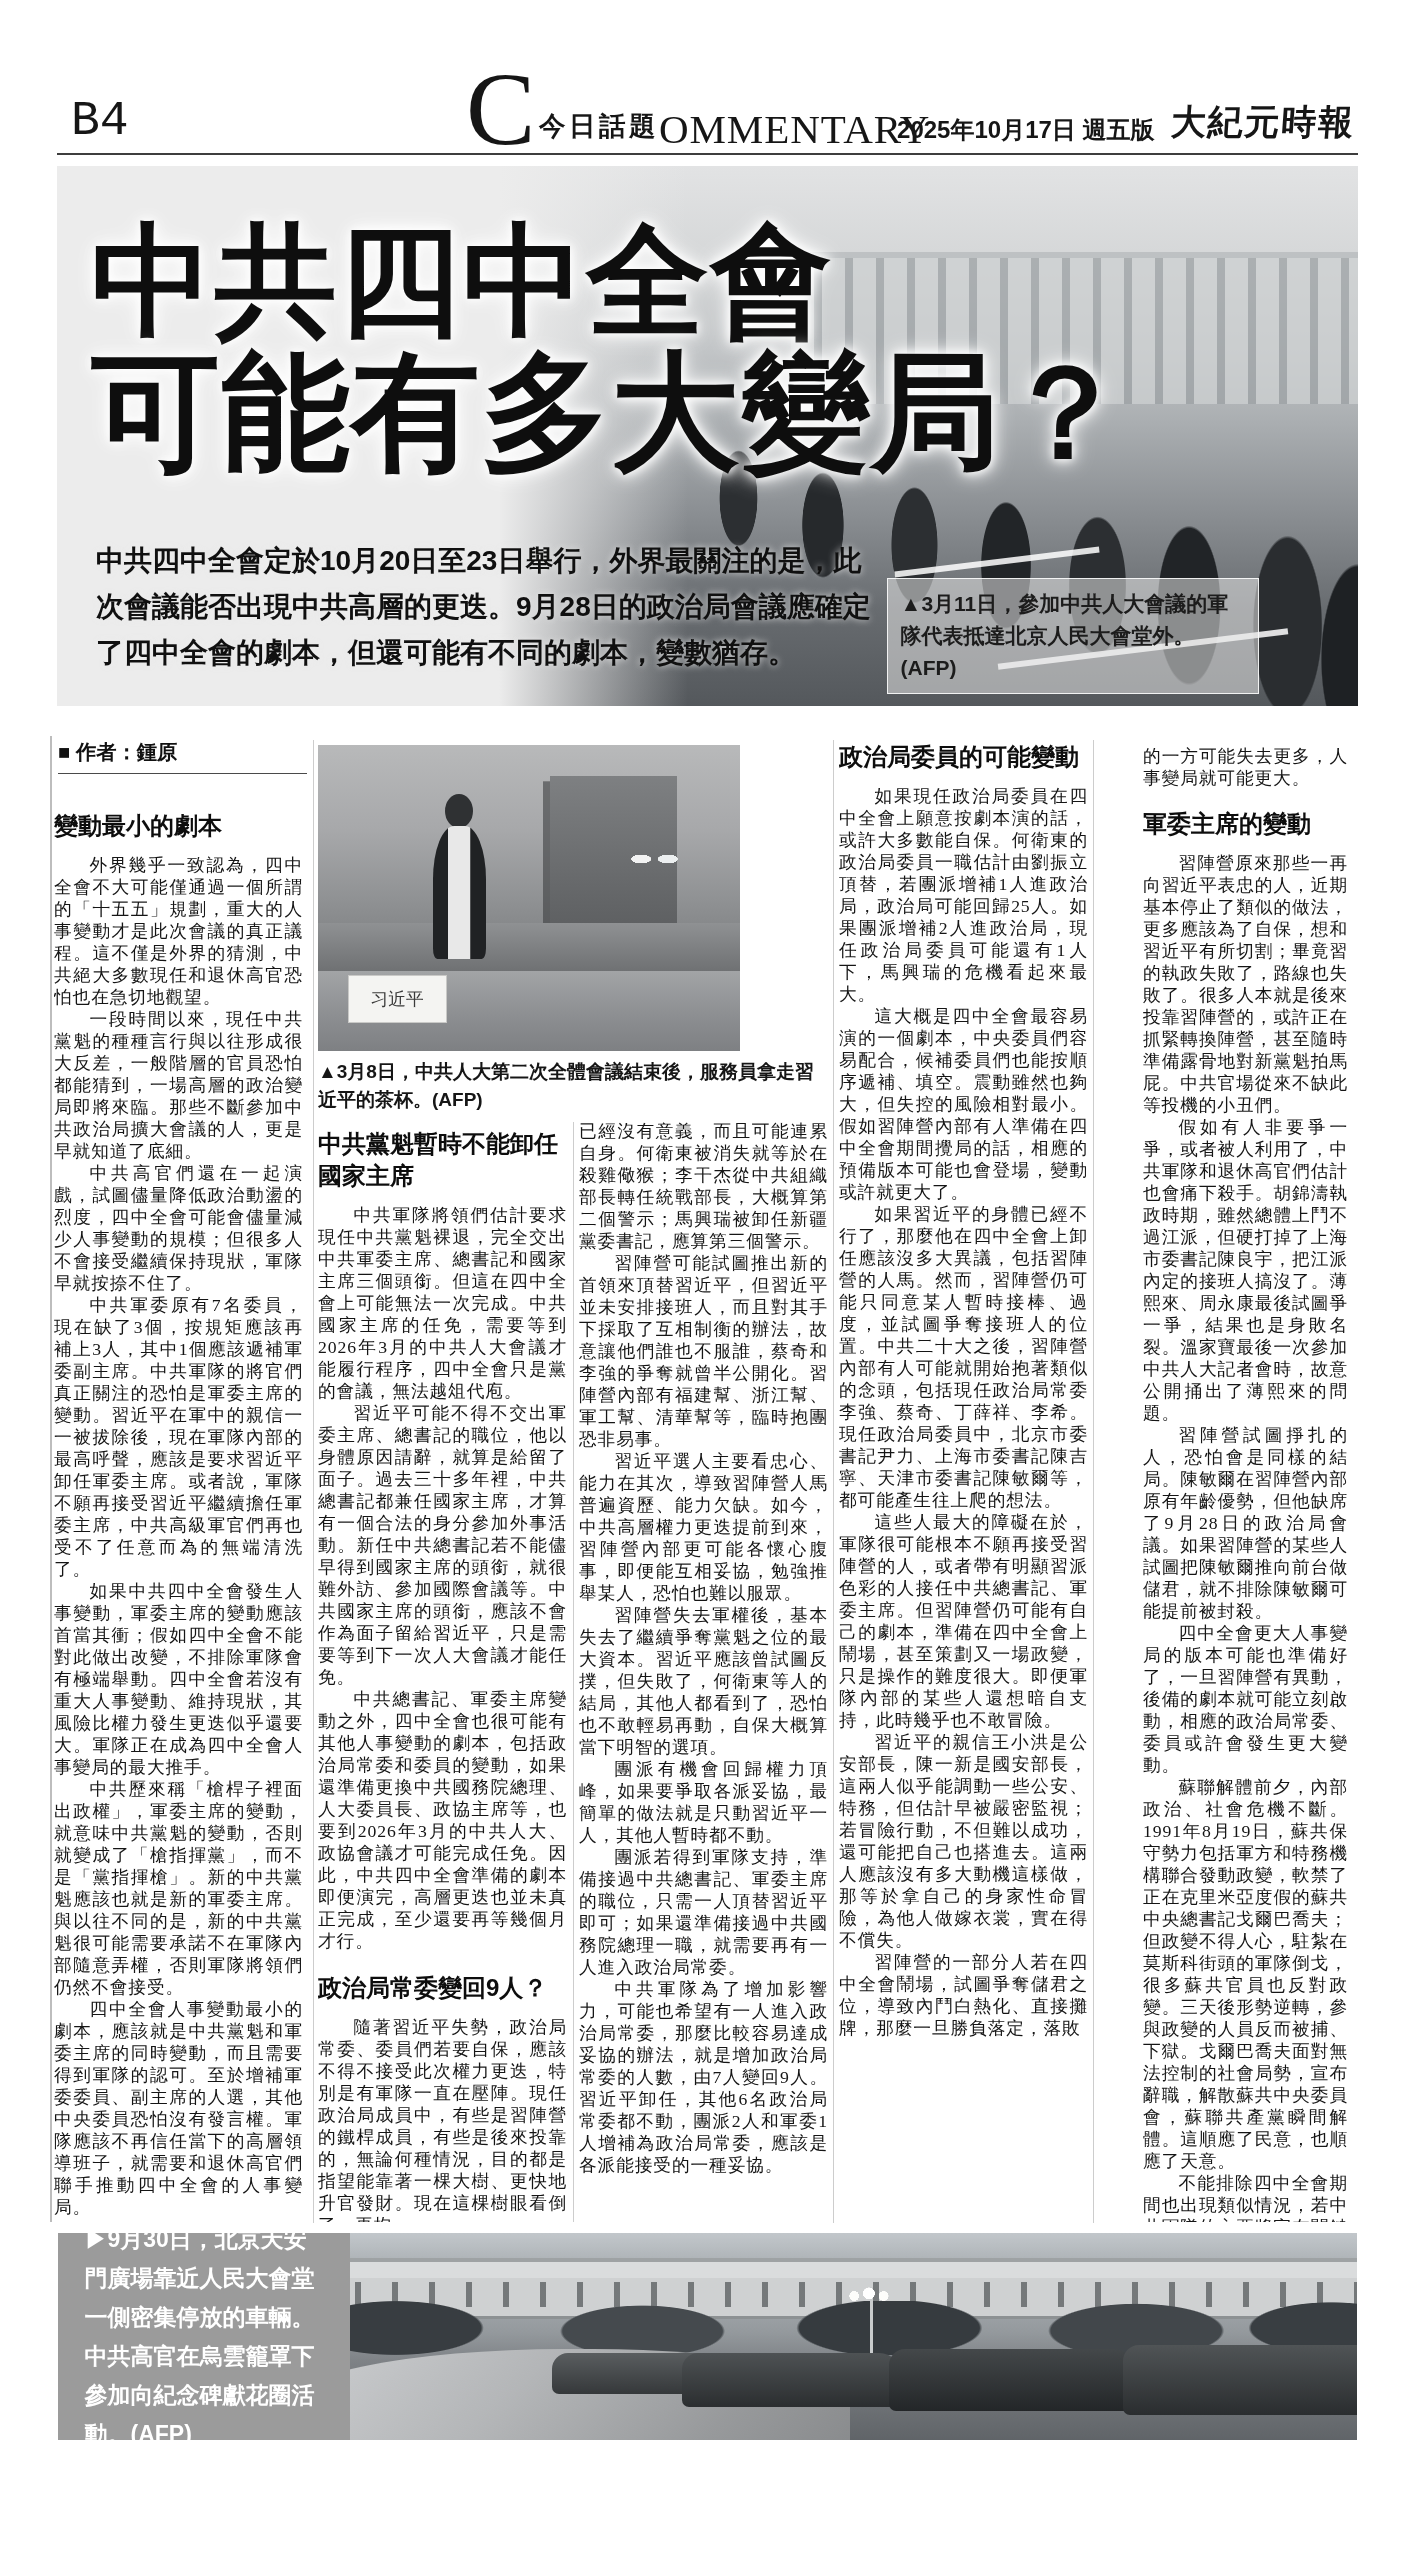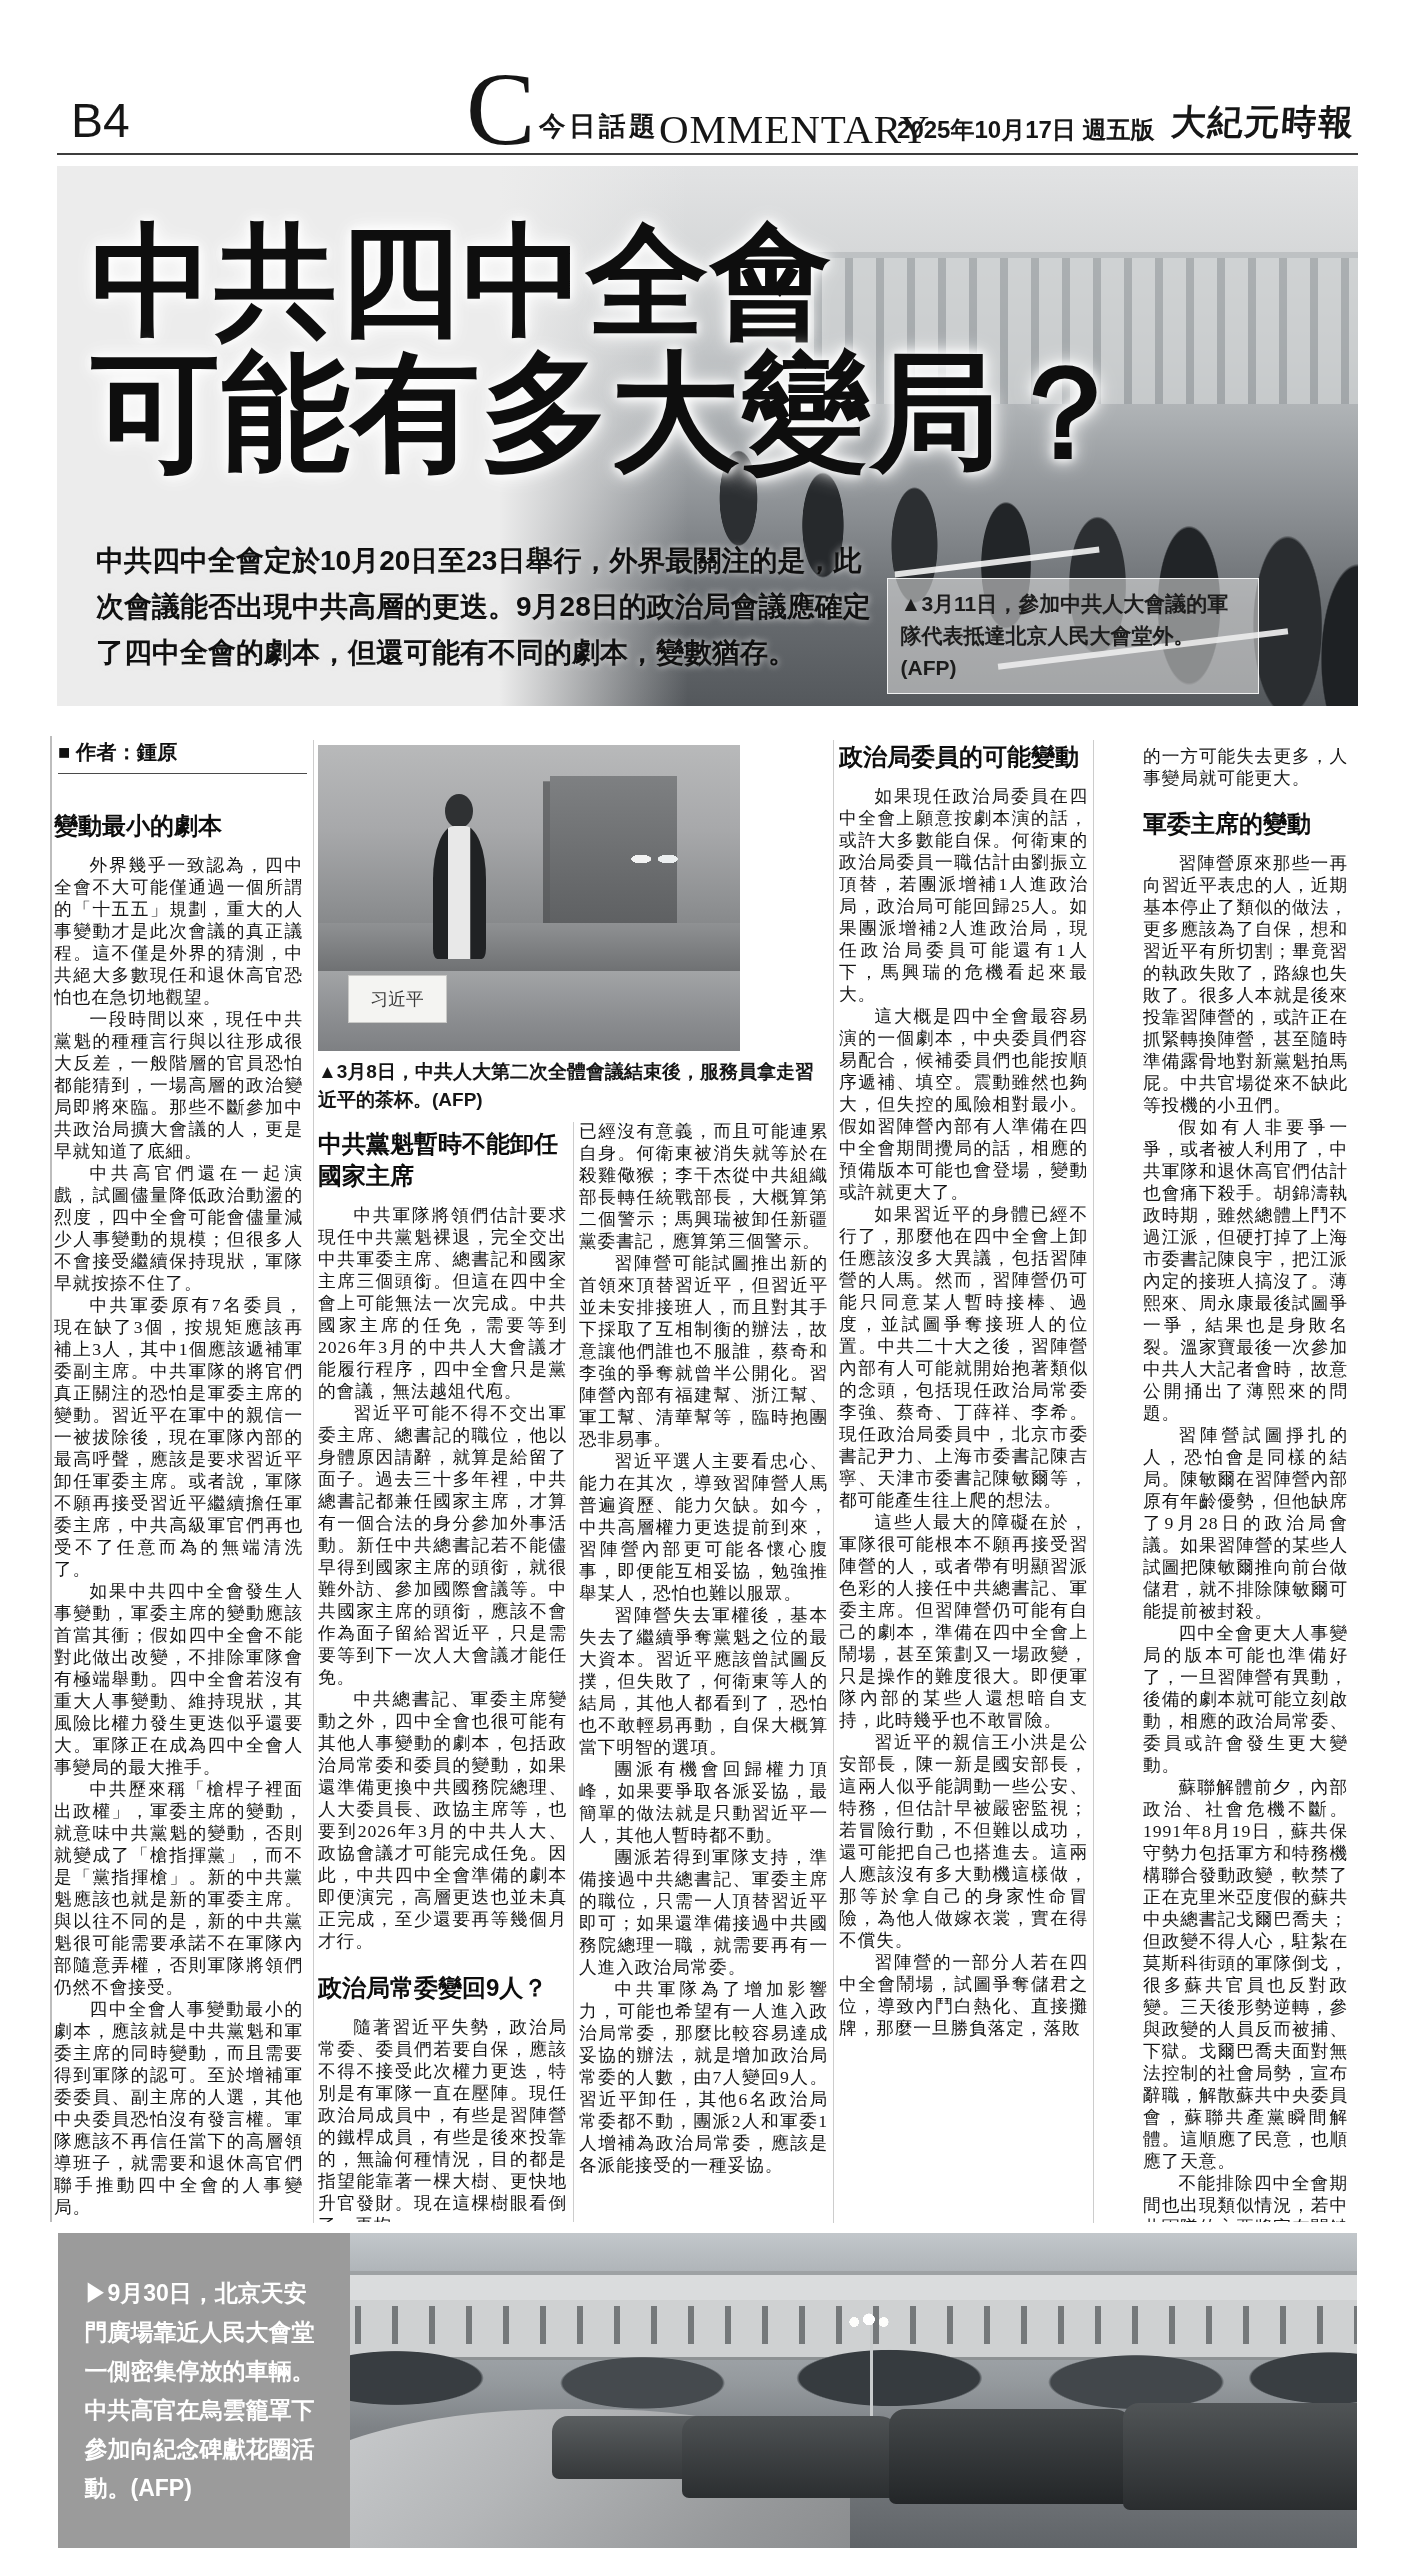--- a/index.html
+++ b/index.html
@@ -2,21 +2,21 @@
 <html style="font-size:14px"><head>
 <meta charset="utf-8">
 <style>
   html,body{margin:0;padding:0;background:#e9e9e9;}
   .page{position:relative;width:1415px;height:2576px;background:#ffffff;overflow:hidden;
         font-family:"Liberation Serif", serif;color:#161616;}
 
   
   .header{position:absolute;left:57px;right:57px;top:50px;height:103px;
           border-bottom:2.7px solid #3d3d3d;}
-  .page-num{position:absolute;left:14px;bottom:5.3px;font-size:48px;font-family:Liberation Sans, sans-serif;}
+  .page-num{position:absolute;left:14px;bottom:5.3px;font-size:48px;font-family:Liberation Mono, monospace;}
   .col-logo{position:absolute;left:50%;transform:translateX(-52%);bottom:1.8px;display:flex;align-items:flex-end;}
   .drop-c{font-size:104px;line-height:0.82;font-family:"Liberation Serif",serif;}
   .col-logo-stack{display:flex;flex-direction:row;margin-left:3.5px;}
   .col-zh{font-size:26.5px;font-weight:bold;font-family:"Liberation Sans",sans-serif;letter-spacing:3.5px;}
   .col-en{font-size:41px;font-family:"Liberation Serif",serif;letter-spacing:0.9px;line-height:1.05;}
   .header-right{position:absolute;right:3.5px;bottom:7px;display:flex;align-items:flex-end;gap:16px;}
   .date-line{font-size:24px;font-weight:bold;font-family:"Liberation Sans",sans-serif;}
   .masthead{font-size:35px;font-weight:900;font-family:"Liberation Serif",serif;letter-spacing:1.8px;
             transform:skewX(-4deg);}
 
@@ -93,21 +93,21 @@
      background:
       radial-gradient(ellipse 14px 6.2px at 25% 50%,#f2f2f2 70%,rgba(242,242,242,0) 72%),
       radial-gradient(ellipse 14px 6.2px at 75% 50%,#eceff0 70%,rgba(236,239,240,0) 72%);}
   .nameplate{position:absolute;left:7%;bottom:9%;width:97px;height:46px;background:#f4f4f2;
      border:0.9px solid #c9c9c7;display:flex;align-items:center;justify-content:center;
      font-size:17.7px;color:#3a3a3a;font-family:"Liberation Sans",sans-serif;}
   .mid-caption{position:absolute;left:318px;top:1058px;width:499px;
      font-family:"Liberation Sans",sans-serif;font-weight:bold;font-size:19px;line-height:28px;color:#161616;}
 
   
-  .bottom-photo{position:absolute;left:58px;top:2233px;width:1299px;height:315px;overflow:hidden;
+  .bottom-photo{position:absolute;left:58px;top:2233px;width:1299px;height:207px;overflow:hidden;
      background:linear-gradient(180deg,#b4b9bd 0%,#a6abaf 30%,#94999d 48%,#7e8286 62%,#606468 100%);}
   .bp-sky{position:absolute;left:0;right:0;top:0;height:14%;background:linear-gradient(180deg,#c2c7cb,#adb2b6);}
   .bp-building{position:absolute;left:20%;right:0;top:12%;height:26%;
      background:linear-gradient(180deg,#dadcdd 0 30%,#cfd1d2 30% 100%);
      border-top:4.4px solid #9ea2a4;border-bottom:3.5px solid #8d9193;}
   .bp-windows{position:absolute;left:0;right:0;top:38%;height:46%;
      background:repeating-linear-gradient(90deg,rgba(94,98,100,.8) 0 6.2px,rgba(0,0,0,0) 6.2px 37px);}
   .bp-trees{position:absolute;left:0;right:0;top:33%;height:26%;
      background:
       radial-gradient(ellipse 124px 41px at 8% 55%,#41464a 60%,rgba(65,70,74,0) 62%),

